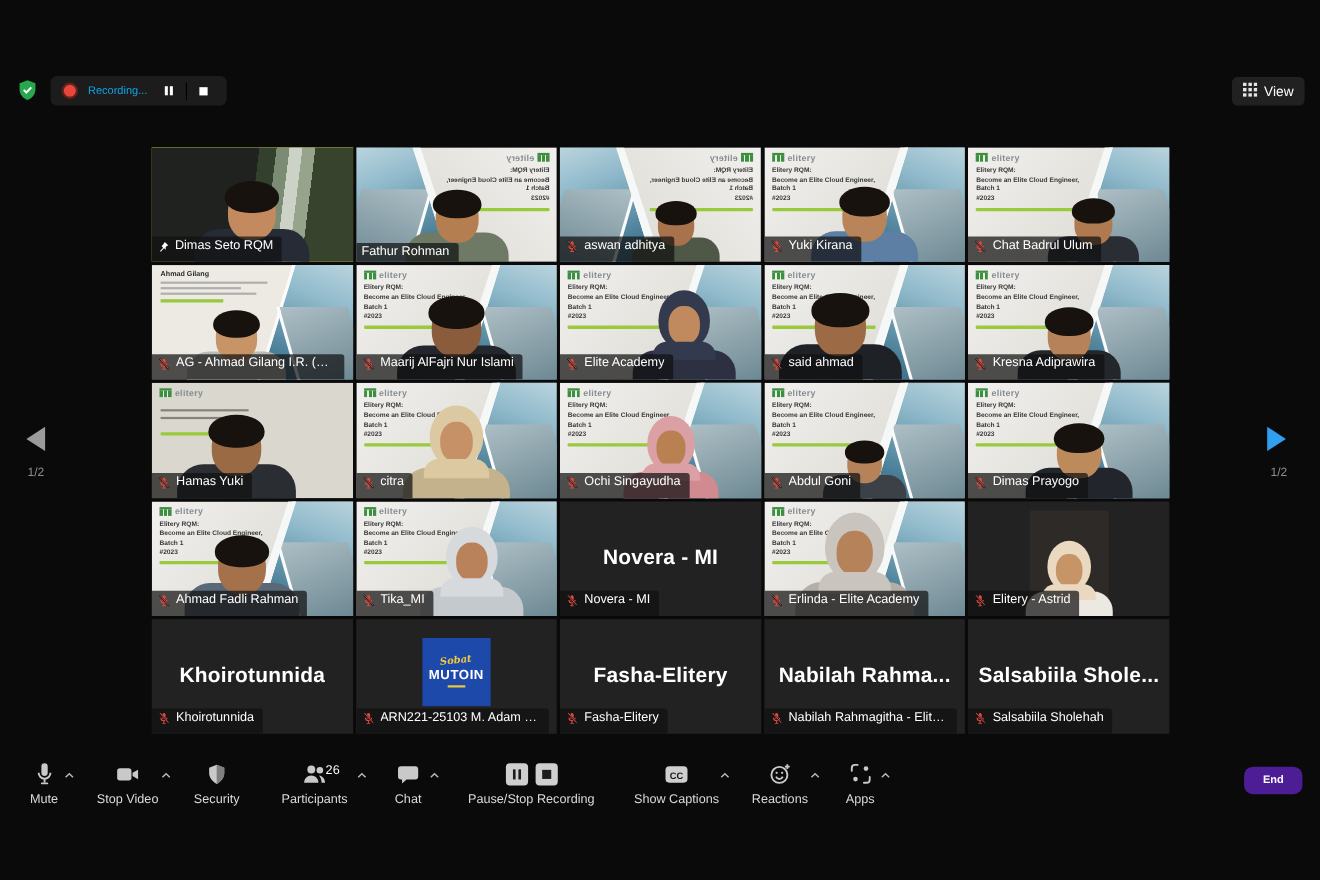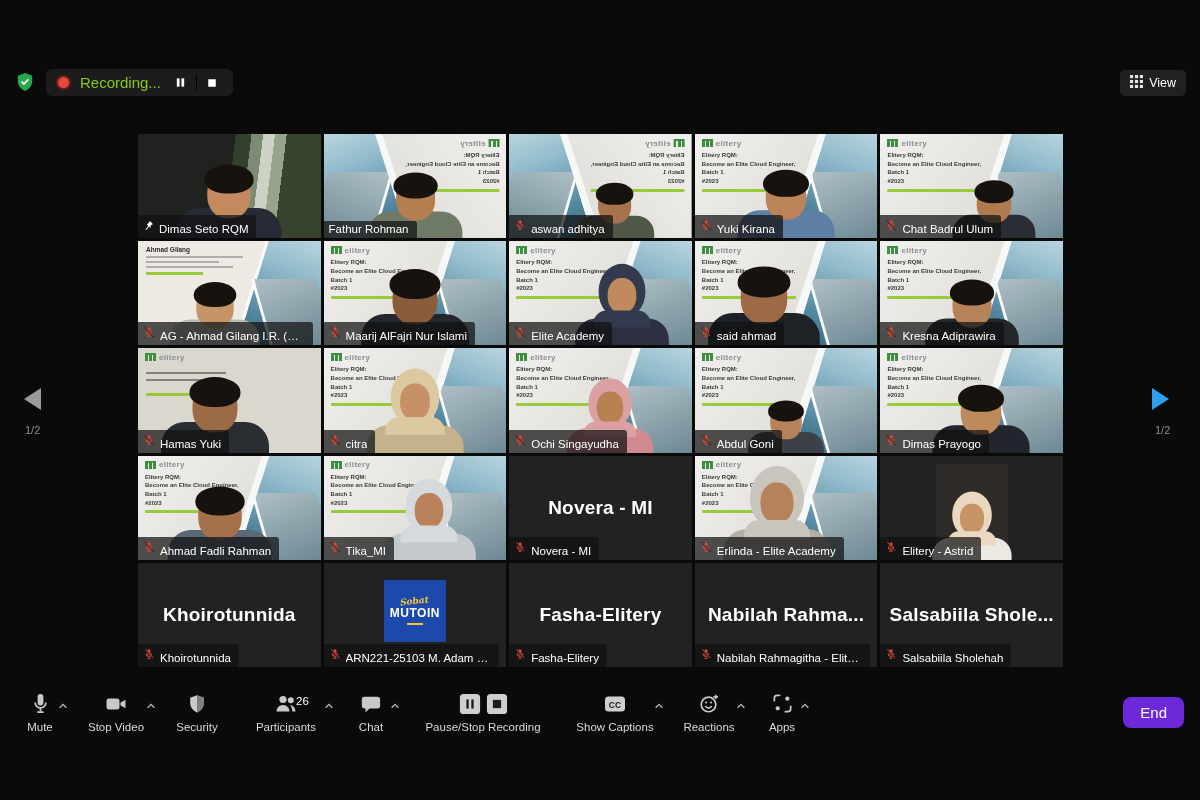--- a/index.html
+++ b/index.html
@@ -4,33 +4,33 @@
 <style>
   html,body{margin:0;padding:0}
   body{width:1200px;height:800px;background:#0a0a0a;overflow:hidden;position:relative;
        font-family:"Liberation Sans",sans-serif;-webkit-font-smoothing:antialiased}
 
   
   .shield-badge{position:absolute;left:16px;top:72px}
   .rec-pill{position:absolute;left:46px;top:69px;height:27px;background:#1c1c1c;border-radius:6px;
             display:flex;align-items:center;padding:0 10px;gap:9px}
   .recdot{width:11px;height:11px;border-radius:50%;background:#e8463c;border:2px solid #63201b;box-sizing:content-box}
-  .rec-label{color:#84cc16;font-size:15px}
+  .rec-label{color:#0ea5e9;font-size:10px}
   .rec-ctrls{display:flex;align-items:center}
   .rec-btn-top{display:flex;align-items:center;justify-content:center;width:22px;height:20px;cursor:pointer}
   .rec-sep{width:1px;height:16px;background:#000;margin:0 4px}
   .view-btn{position:absolute;right:14px;top:70px;display:flex;align-items:center;gap:6px;
             background:#212121;border-radius:5px;padding:5px 10px;color:#fff;font-size:12.5px;cursor:pointer}
 
   
   #grid{position:absolute;left:138px;top:134px;width:925px;height:533px;display:grid;
         grid-template-columns:repeat(5,1fr);grid-template-rows:repeat(5,1fr);gap:3px}
   .tile{position:relative;background:#232323;overflow:hidden}
   .tile.active{outline:2px solid #c9d64a;outline-offset:-2px;z-index:2}
-  .plate{position:absolute;left:0;bottom:0;display:flex;align-items:flex-end;gap:5px;z-index:6;
+  .plate{position:absolute;left:0;bottom:0;display:flex;align-items:flex-start;gap:5px;z-index:6;
          background:rgba(16,16,16,.72);padding:2px 8px 3px 5px;max-width:96%;border-top-right-radius:3px;box-sizing:border-box}
   .plate-name{color:#fff;font-size:11.5px;white-space:nowrap;overflow:hidden;text-overflow:ellipsis}
   .bigname{position:absolute;inset:0;display:flex;align-items:center;justify-content:center;color:#fff;
            font-weight:bold;font-size:19px;white-space:nowrap;overflow:hidden;padding:0 4px;letter-spacing:.2px}
   .novideo{position:absolute;inset:0;background:#222222}
 
   
   .ebg{position:absolute;inset:0;background:linear-gradient(130deg,#f1f0ee,#e3e1db 55%,#d7d5ce);padding:4px 7px;box-sizing:border-box}
   .ebg.mirror{transform:scaleX(-1)}
   .elogo{display:flex;align-items:center;gap:3px;height:10px;position:relative;z-index:2}
@@ -80,21 +80,21 @@
   #pg-num-right{left:1155px;top:424px}
 
   
   #toolbar{position:absolute;left:0;top:682px;width:1200px;height:78px;display:flex;align-items:flex-start;padding-left:8px;box-sizing:border-box}
   .tool{position:relative;height:66px;padding-top:8px;text-align:center;cursor:pointer;flex:0 0 auto}
   .ticon{height:27px;display:flex;align-items:center;justify-content:center;gap:5px}
   .tlabel{margin-top:4px;font-size:11.5px;color:#dadada;white-space:nowrap}
   .tool.accent .tlabel{color:#35c763}
   .chev{position:absolute;top:15px;right:4px}
   .badge{position:absolute;left:62px;top:13px;font-size:11.5px;color:#fff}
-  #end-btn{position:absolute;right:16px;top:697px;background:#6d28d9;color:#fff;font-weight:normal;font-size:15px;
+  #end-btn{position:absolute;right:16px;top:697px;background:#4c1d95;color:#fff;font-weight:bold;font-size:10px;
            padding:7px 17px;border-radius:8px;cursor:pointer}
 </style>
 </head>
 <body>
 
 <div class="shield-badge">
   <svg width="18" height="20" viewBox="0 0 20 22">
       <path d="M10 1l8 3v6c0 5.2-3.2 8.9-8 11-4.8-2.1-8-5.8-8-11V4z" fill="#28a74c"></path>
       <path d="M6.2 10.7l2.6 2.6 5-5.2" stroke="#fff" stroke-width="2" fill="none"></path>
     </svg>

